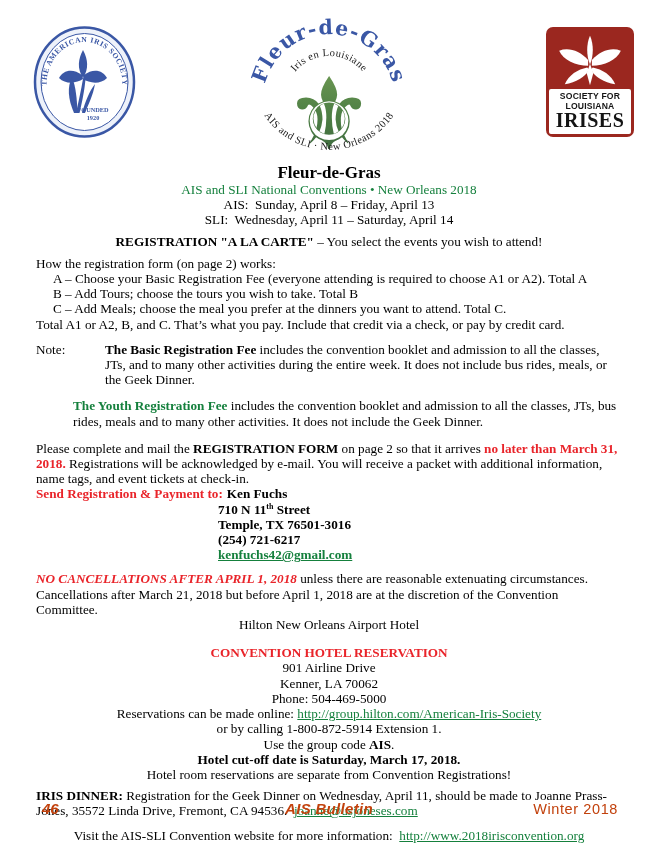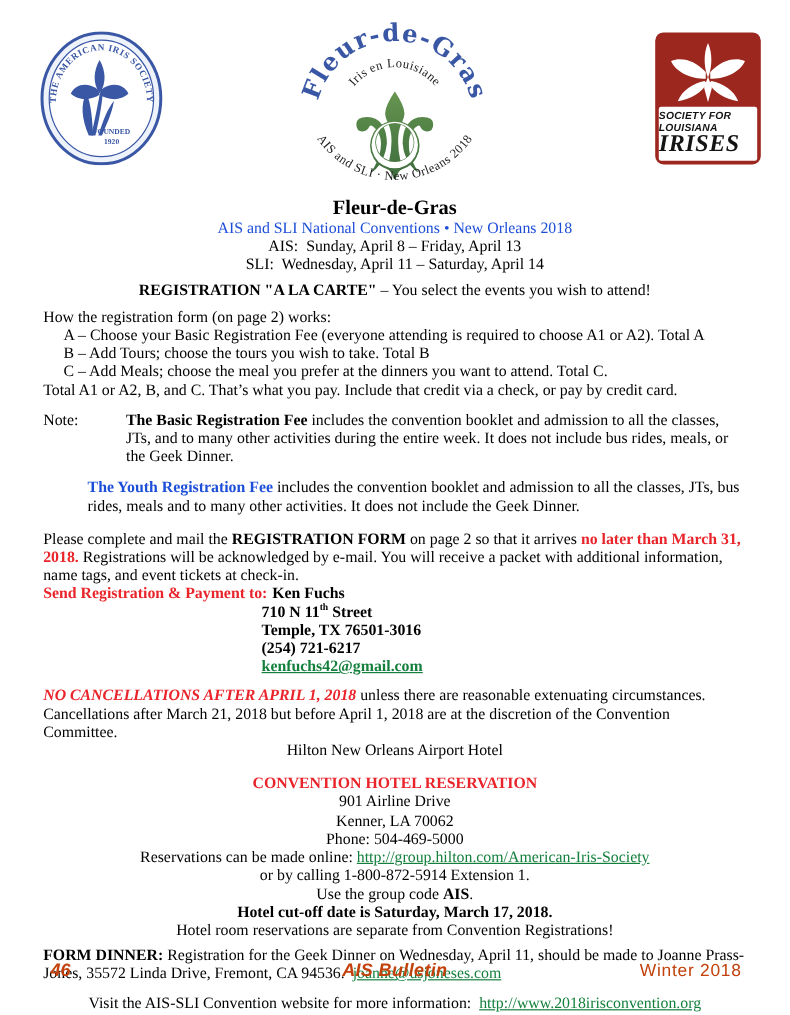--- a/index.html
+++ b/index.html
@@ -14,42 +14,42 @@
   
   .logo-ais{position:absolute;left:33px;top:26px;width:103px;height:112px;}
   .logo-fleur{position:absolute;left:251px;top:12px;width:156px;height:150px;}
   .logo-sli{
     position:absolute;left:546px;top:27px;width:88px;height:110px;
     background:#9b271f;border-radius:7px;box-sizing:border-box;
     padding:3px;display:flex;flex-direction:column;
   }
   .sli-iris{flex:0 0 56px;width:82px;margin-top:3px;}
   .sli-textbox{
-    flex:1;background:#ffffff;border-radius:2px;
-    color:#141414;padding-top:3px;overflow:hidden;font-style:italic;
+    flex:1;background:#ffffff;border-radius:2px;text-align:center;
+    color:#141414;padding-top:3px;overflow:hidden;
   }
   .sli-small{
     font-family:"Liberation Sans",sans-serif;font-weight:bold;
     font-size:8.6px;line-height:9.6px;letter-spacing:0.2px;
   }
   .sli-big{
     font-family:"Liberation Serif",serif;font-weight:bold;
     font-size:20px;line-height:19px;letter-spacing:0.5px;
   }
   
   .content{
     position:absolute;left:0;top:160px;width:100%;
     padding:0 36px;box-sizing:border-box;
   }
   .content p{margin:0;white-space:pre-wrap;}
   .center{text-align:center;}
   .bold{font-weight:bold;}
   .italic{font-style:italic;}
   .red{color:#e9242a;}
-  .green{color:#1d4ed8;}
+  .green{color:#15803d;}
   .link{color:#15803d;text-decoration:underline;cursor:pointer;}
   .title{font-size:17px;line-height:19px;font-weight:bold;margin-top:3px !important;}
   .mt6{margin-top:6px !important;}
   .mt7{margin-top:7px !important;}
   .mt9{margin-top:9px !important;}
   .mt11{margin-top:11px !important;}
   .mt12{margin-top:12px !important;}
   .mt13{margin-top:13px !important;}
   .abc{padding-left:17px;}
   .note-row{display:flex;margin-top:10px;gap:32px;}
@@ -177,21 +177,21 @@
     <p class="center bold red mt13">CONVENTION HOTEL RESERVATION</p>
     <p class="center">901 Airline Drive</p>
     <p class="center">Kenner, LA 70062</p>
     <p class="center">Phone: 504-469-5000</p>
     <p class="center"><span>Reservations can be made online: </span><a class="link">http://group.hilton.com/American-Iris-Society</a></p>
     <p class="center">or by calling 1-800-872-5914 Extension 1.</p>
     <p class="center"><span>Use the group code </span><span class="bold">AIS</span><span>.</span></p>
     <p class="center bold">Hotel cut-off date is Saturday, March 17, 2018.</p>
     <p class="center">Hotel room reservations are separate from Convention Registrations!</p>
 
-    <p class="mt6"><span class="bold">FORM DINNER:</span><span> Registration for the Geek Dinner on Wednesday, April 11, should be made to Joanne Prass-Jones, 35572 Linda Drive, Fremont, CA 94536.  </span><a class="link">joanne@usjoneses.com</a></p>
+    <p class="mt6"><span class="bold">IRIS DINNER:</span><span> Registration for the Geek Dinner on Wednesday, April 11, should be made to Joanne Prass-Jones, 35572 Linda Drive, Fremont, CA 94536.  </span><a class="link">joanne@usjoneses.com</a></p>
 
     <p class="center mt9"><span>Visit the AIS-SLI Convention website for more information:  </span><a class="link">http://www.2018irisconvention.org</a></p>
 
   </div>
 
   <div class="footer">
     <span class="footer-page">46</span>
     <span class="footer-center">AIS Bulletin</span>
     <span class="footer-right">Winter 2018</span>
   </div>

